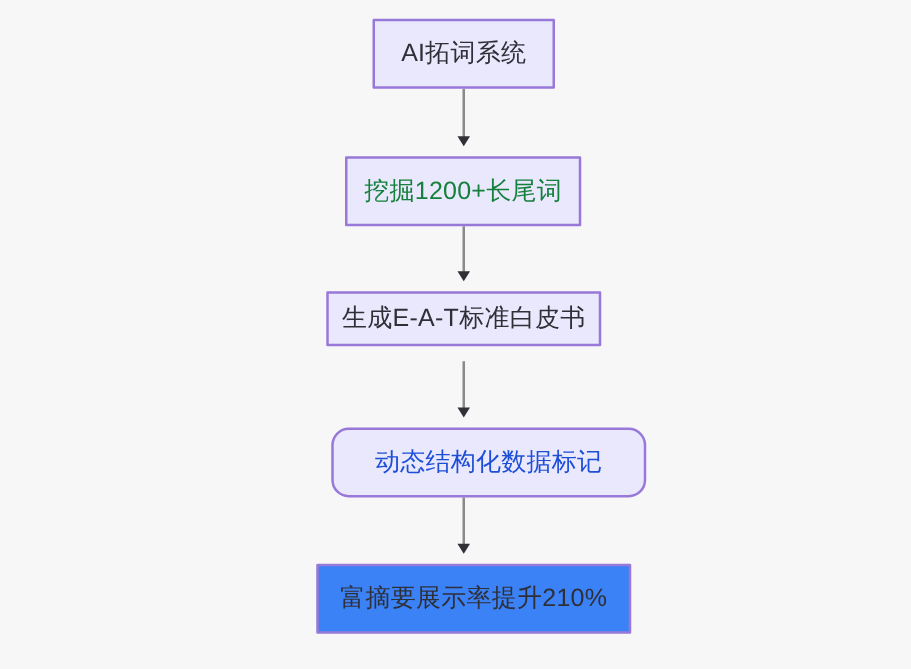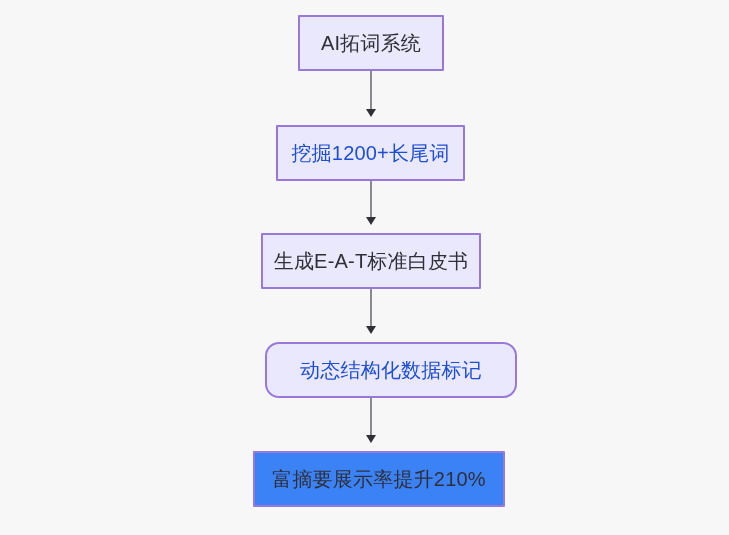--- a/index.html
+++ b/index.html
@@ -77,24 +77,24 @@
     <div class="edge-arrow" style="top: 37px; border-top-color: rgb(48, 48, 54);"></div>
   </div>
   <div class="edge" style="left: 370px; top: 398px; height: 45px;">
     <div class="edge-line" style="height: 38px; background: rgb(136, 138, 142);"></div>
     <div class="edge-arrow" style="top: 37px; border-top-color: rgb(48, 48, 54);"></div>
   </div>
 
   <div class="node" style="left: 298px; top: 15px; width: 146px; height: 56px; background: rgb(234, 232, 252); border-color: rgb(152, 120, 216); color: rgb(47, 47, 56);">
     <span class="node-label">AI拓词系统</span>
   </div>
-  <div class="node" style="left: 276px; top: 125px; width: 189px; height: 56px; background: rgb(234, 232, 252); border-color: rgb(152, 120, 216); color: #1d4ed8;">
+  <div class="node" style="left: 276px; top: 125px; width: 189px; height: 56px; background: rgb(234, 232, 252); border-color: rgb(152, 120, 216); color: #15803d;">
     <span class="node-label">挖掘1200+长尾词</span>
   </div>
-  <div class="node" style="left: 261px; top: 233px; width: 220px; height: 56px; background: rgb(234, 232, 252); border-color: rgb(152, 120, 216); color: rgb(47, 47, 56);">
+  <div class="node" style="left: 261px; top: 233px; width: 220px; height: 44px; background: rgb(234, 232, 252); border-color: rgb(152, 120, 216); color: rgb(47, 47, 56);">
     <span class="node-label">生成E-A-T标准白皮书</span>
   </div>
   <div class="node" style="left: 265px; top: 342px; width: 252px; height: 56px; background: rgb(234, 232, 252); border-color: rgb(152, 120, 216); color: #1d4ed8; border-radius: 14px;">
     <span class="node-label">动态结构化数据标记</span>
   </div>
   <div class="node" style="left: 253px; top: 451px; width: 252px; height: 56px; background: #3b82f6; border-color: rgb(152, 120, 216); color: rgb(47, 47, 56);">
     <span class="node-label">富摘要展示率提升210%</span>
   </div>
 
 </div>

